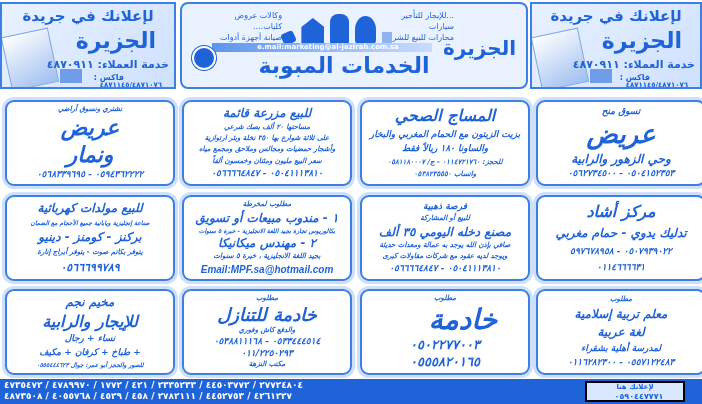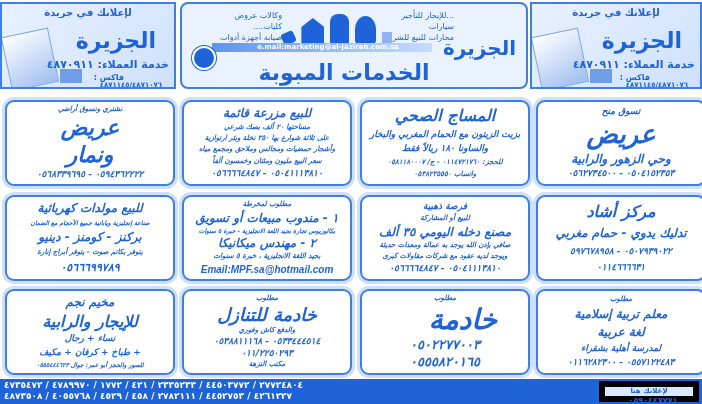--- a/index.html
+++ b/index.html
@@ -4,39 +4,39 @@
 <style>
   * { box-sizing: border-box; margin: 0; padding: 0; }
   html, body { width: 702px; height: 404px; background: #ffffff; overflow: hidden; }
   body { font-family: "DejaVu Sans", sans-serif; position: relative; color: #1a66e0; direction: rtl; }
 
   .promo {
     position: absolute; top: 2px; height: 87px;
     border: 2px solid #3d7fe6; background: linear-gradient(135deg, #e8f1ff 0%, #cfe1ff 100%);
     overflow: hidden;
   }
-  .promo .p-title { position: absolute; top: 3px; right: 6px; left: 6px; text-align: center; font-size: 10px; font-weight: bold; color: #1e63d8; letter-spacing: 1px; }
+  .promo .p-title { position: absolute; top: 3px; right: 6px; left: 6px; text-align: center; font-size: 15px; font-weight: bold; color: #1e63d8; letter-spacing: 1px; }
   .promo .p-logo { position: absolute; top: 24px; right: 18px; font-size: 22px; font-weight: bold; color: #1e63d8; }
   .promo .p-service { position: absolute; top: 54px; right: 5px; font-size: 11px; font-weight: bold; color: #1e63d8; white-space: nowrap; }
   .promo .p-fax-label { position: absolute; top: 69px; right: 50px; font-size: 8px; font-weight: bold; color: #1e63d8; }
   .promo .p-fax { position: absolute; top: 77px; right: 12px; font-size: 7px; font-weight: bold; color: #1e63d8; direction: ltr; }
   .promo .p-paper { position: absolute; top: 28px; left: 4px; width: 48px; height: 55px; background: linear-gradient(160deg,#ffffff,#9fbef0); transform: rotate(-12deg); border: 1px solid #7fa4e4; }
   .promo .p-building { position: absolute; bottom: 4px; left: 58px; width: 22px; height: 14px; background: #6f9de8; }
 
   .header {
     position: absolute; left: 180px; top: 2px; width: 348px; height: 87px;
     border: 2px solid #3d7fe6; border-radius: 8px; background: #eaf2ff; overflow: hidden;
   }
   .header .h-left-text { position: absolute; top: 6px; left: 30px; font-size: 8px; line-height: 11px; color: #1e63d8; text-align: right; width: 70px; }
   .header .h-right-text { position: absolute; top: 6px; right: 72px; font-size: 8px; line-height: 11px; color: #1e63d8; text-align: right; width: 80px; }
   .header .h-icons { position: absolute; top: 6px; left: 100px; width: 110px; height: 34px; display: flex; direction: ltr; gap: 6px; align-items: flex-end; }
   .header .h-icons span { display: block; background: #1e63d8; }
   .header .h-email { position: absolute; top: 39px; left: 30px; width: 220px; height: 9px; background: linear-gradient(90deg,#5d95ee,#c9dcff); color: #ffffff; font-size: 7px; font-weight: bold; text-align: center; direction: ltr; line-height: 9px; padding-left: 12px; }
   .header .h-logo { position: absolute; top: 32px; right: 10px; font-size: 20px; font-weight: bold; color: #1e63d8; }
-  .header .h-title { position: absolute; top: 56px; left: 60px; right: 80px; text-align: center; font-size: 22px; font-weight: bold; color: #1e63d8; }
+  .header .h-title { position: absolute; top: 49px; left: 60px; right: 80px; text-align: center; font-size: 22px; font-weight: bold; color: #1e63d8; }
   .header .h-emblem { position: absolute; top: 42px; left: 10px; width: 24px; height: 24px; border-radius: 50%; background: #1e63d8; border: 2px solid #ffffff; box-shadow: 0 0 0 1px #1e63d8; }
 
   .ad {
     position: absolute; width: 170px; height: 86px;
     border: 2px solid #3d7fe6; border-radius: 9px; background: #ffffff;
     box-shadow: 0 0 0 3px #cfe0fb;
     text-align: center; overflow: hidden; padding: 3px 4px;
     display: flex; flex-direction: column; justify-content: space-around; align-items: center;
   }
   .ad .l { color: #1e63d8; white-space: nowrap; line-height: 1.1; font-style: italic; }
@@ -46,21 +46,21 @@
   .ad .lg { font-size: 16px; font-weight: bold; }
   .ad .xl { font-size: 26px; font-weight: bold; letter-spacing: 6px; }
   .ad .num { font-size: 9px; font-weight: bold; letter-spacing: 1px; direction: ltr; }
   .ad .numl { font-size: 13px; font-weight: bold; letter-spacing: 2px; direction: ltr; }
   .ad .email { font-size: 10px; font-weight: bold; direction: ltr; font-family: "Liberation Sans", sans-serif; }
 
   .footer { position: absolute; left: 0; top: 379px; width: 702px; height: 25px; background: #1e63d8; padding-left: 28px; }
   .footer .f-row { position: absolute; left: 4px; width: 590px; color: #ffffff; font-size: 9px; font-weight: bold; letter-spacing: 1px; white-space: nowrap; direction: ltr; text-align: left; }
   .footer .f-row.r1 { top: 1px; }
   .footer .f-row.r2 { top: 12px; }
-  .footer .f-box { position: absolute; right: 3px; top: 2px; width: 100px; height: 21px; background: #d9e7ff; border: 6px solid #000000; color: #1e63d8; text-align: center; }
+  .footer .f-box { position: absolute; right: 17px; top: 2px; width: 100px; height: 21px; background: #d9e7ff; border: 2px solid #000000; color: #1e63d8; text-align: center; }
   .footer .f-box .a { font-size: 7px; font-weight: bold; line-height: 9px; display: block; }
   .footer .f-box .b { font-size: 8px; font-weight: bold; line-height: 10px; display: block; direction: ltr; letter-spacing: 1px; margin-left: 8px; }
 </style>
 </head>
 <body>
 
 <div class="promo" style="left:0; width:176px;">
   <div class="p-paper"></div>
   <div class="p-building"></div>
   <div class="p-title">لإعلانك في جريدة</div>

